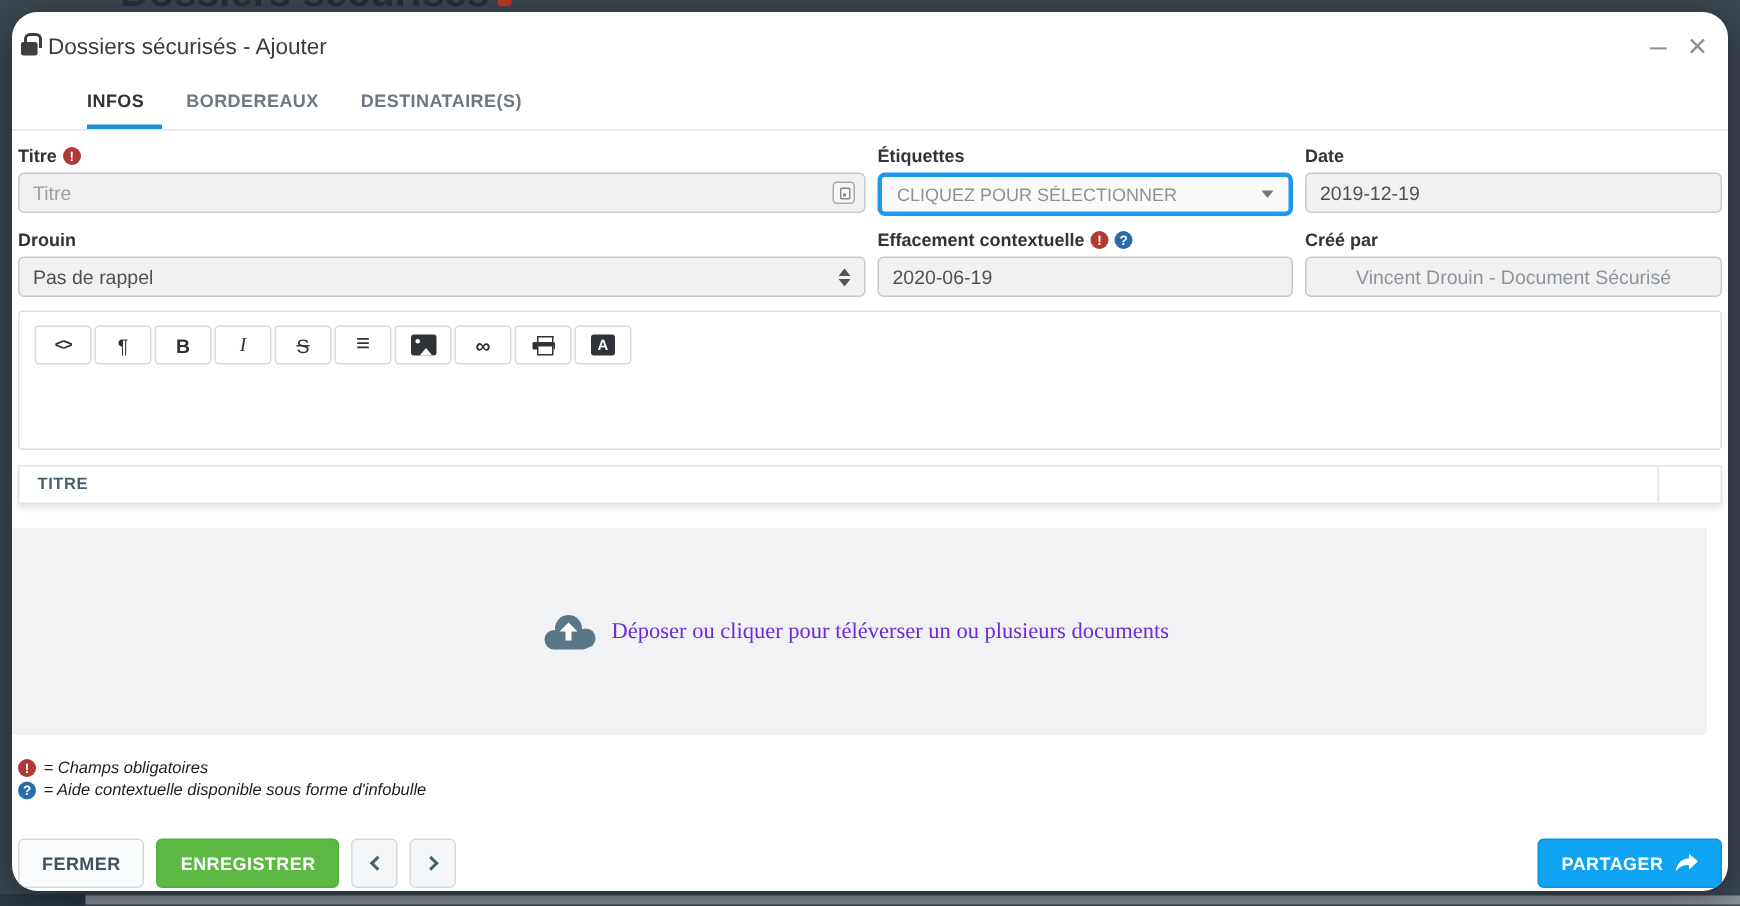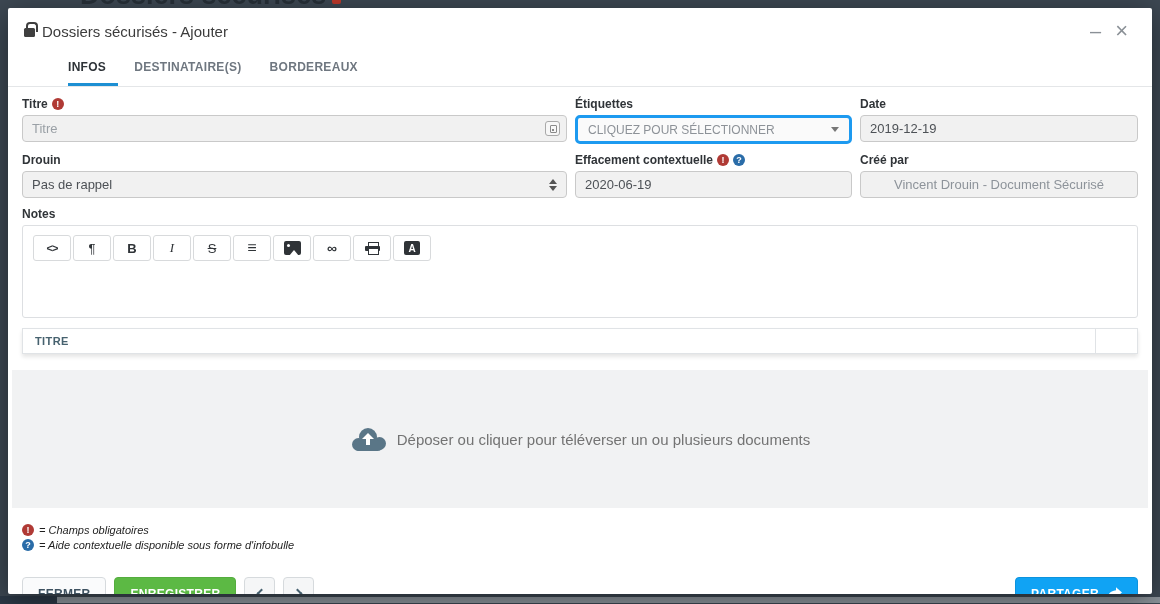--- a/index.html
+++ b/index.html
@@ -11,21 +11,21 @@
   .bg-heading { position:absolute; top:-20px; left:80px; font-size:27px; font-weight:700;
     color:#273038; white-space:nowrap; z-index:0; }
   .bg-heading .red-mark { display:inline-block; width:9px; height:9px; background:#c0392b;
     border-radius:2px; margin-left:6px; }
   .bg-bottomleft { position:absolute; bottom:0; left:0; width:57px; height:8px; background:#2c3947; }
   .bg-scrollbar { position:absolute; bottom:1px; left:57px; width:1103px; height:6px;
     background:#8d959c; }
 
   
   .modal { position:absolute; top:8px; left:8px; width:1144px; height:586px; background:#ffffff;
-    border-radius:2px; box-shadow:0 6px 30px rgba(0,0,0,.45); z-index:2; padding:0 10px; overflow:hidden; }
+    border-radius:17px; box-shadow:0 6px 30px rgba(0,0,0,.45); z-index:2; padding:0 0; overflow:hidden; }
 
   .modal-header { display:flex; align-items:center; padding:12px 6px 6px 6px; }
   .lock-icon { position:relative; width:11px; height:9px; background:#3f3f3f; border-radius:1.5px;
     margin:3px 7px 0 0; flex:0 0 auto; }
   .lock-icon::before { content:""; position:absolute; top:-6px; left:1.5px; width:8px; height:8px;
     border:2px solid #3f3f3f; border-bottom:none; border-radius:4px 4px 0 0; }
   .modal-title { font-size:15px; color:#3c3c3c; }
   .window-controls { margin-left:auto; display:flex; align-items:center; gap:14px; padding-right:8px; }
   .win-btn { color:#8a9096; font-size:20px; line-height:1; cursor:default; }
   .win-btn.close { font-size:22px; }
@@ -109,21 +109,21 @@
   .dropzone { margin:16px 0 0 -10px; width:1136px; height:138px; background:#f1f2f3;
     display:flex; align-items:center; justify-content:center; gap:11px; }
   .cloud-icon { position:relative; width:36px; height:23px; }
   .cloud-icon .c1 { position:absolute; left:2px; bottom:0; width:13px; height:13px; background:#5a7687; border-radius:50%; }
   .cloud-icon .c2 { position:absolute; left:9px; top:0; width:18px; height:18px; background:#5a7687; border-radius:50%; }
   .cloud-icon .c3 { position:absolute; right:0; bottom:1px; width:13px; height:13px; background:#5a7687; border-radius:50%; }
   .cloud-icon .base { position:absolute; left:4px; bottom:0; width:29px; height:11px; background:#5a7687; border-radius:6px; }
   .cloud-icon .arrow-head { position:absolute; left:12px; top:5px; width:0; height:0;
     border-left:6px solid transparent; border-right:6px solid transparent; border-bottom:6px solid #fff; }
   .cloud-icon .arrow-stem { position:absolute; left:16px; top:10px; width:4px; height:7px; background:#fff; }
-  .dropzone-text { font-size:15px; color:#737373; }
+  .dropzone-text { font-size:15px; color:#6d28d9;font-family:Liberation Serif, serif; }
 
   
   .legend { margin-top:16px; display:flex; flex-direction:column; gap:3px; }
   .legend-row { display:flex; align-items:center; gap:5px; font-size:11px; font-style:italic; color:#1f1f1f; }
 
   
   .footer { margin-top:26px; display:flex; align-items:center; gap:8px; }
   .btn { height:33px; border-radius:4px; font-size:12px; font-weight:700; letter-spacing:.3px;
     display:flex; align-items:center; justify-content:center; padding:0 15px;
     font-family:"Liberation Sans", sans-serif; }
@@ -150,22 +150,22 @@
     <span class="lock-icon"></span>
     <span class="modal-title">Dossiers sécurisés - Ajouter</span>
     <span class="window-controls">
       <span class="win-btn">–</span>
       <span class="win-btn close">×</span>
     </span>
   </div>
 
   <div class="tabs">
     <span class="tab active">INFOS</span>
+    <span class="tab">BORDEREAUX</span>
     <span class="tab">DESTINATAIRE(S)</span>
-    <span class="tab">BORDEREAUX</span>
   </div>
   <div class="tabs-divider"></div>
 
   <div class="content">
 
     <div class="form-grid">
 
       <div>
         <div class="field-label">
           <span>Titre</span>
@@ -219,23 +219,20 @@
       <div>
         <div class="field-label">
           <span>Créé par</span>
         </div>
         <input class="control readonly" type="text" readonly="" value="Vincent Drouin - Document Sécurisé" style="">
       </div>
 
     </div>
 
     <div class="notes-section">
-      <div class="field-label">
-        <span>Notes</span>
-      </div>
       <div class="editor">
         <div class="editor-toolbar">
           <span class="ed-btn">
               <span class="g-code">&lt;&gt;</span>
             </span>
           <span class="ed-btn">
               <span class="g-para">¶</span>
             </span>
           <span class="ed-btn">
               <span class="g-bold">B</span>

